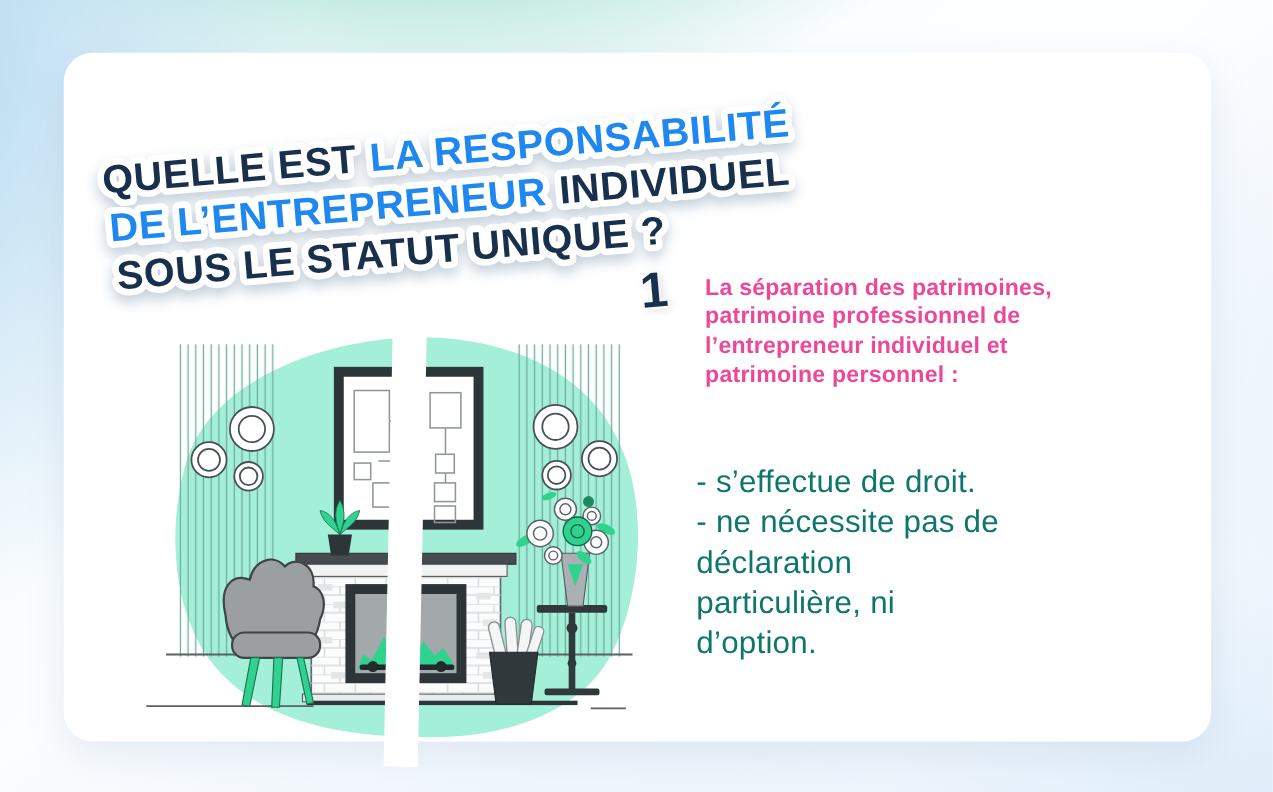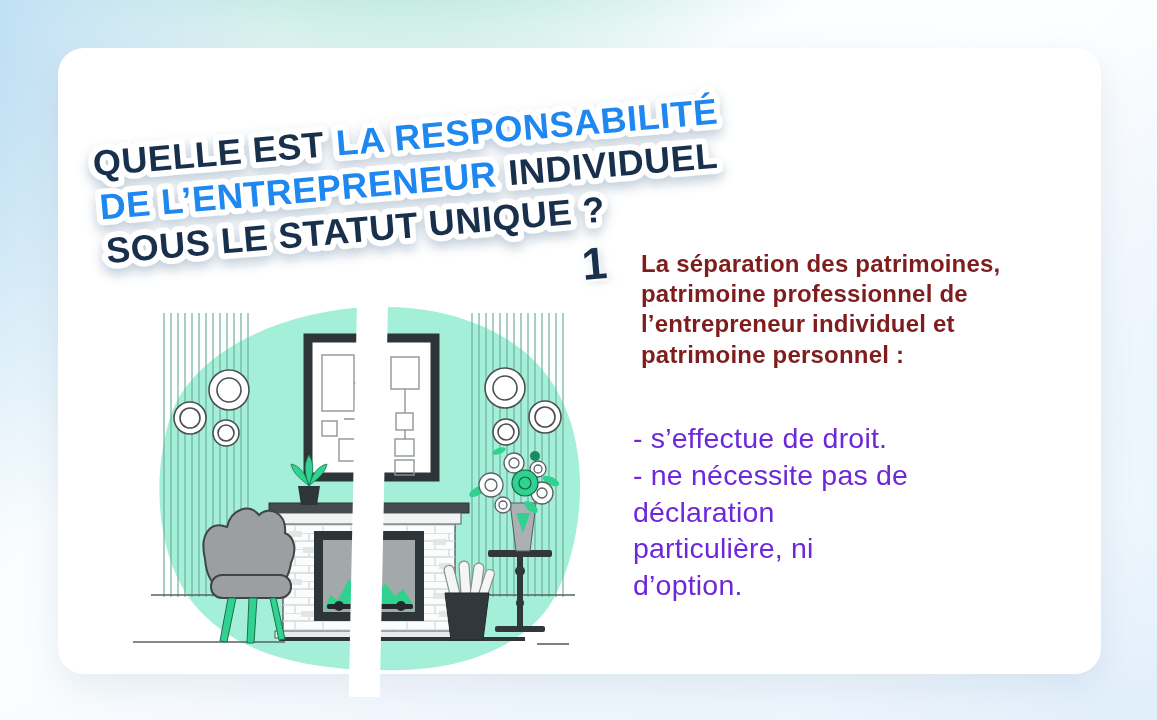--- a/index.html
+++ b/index.html
@@ -29,26 +29,26 @@
   .fill-navy{fill:#18304C}
   .fill-blue{fill:#1E87F0}
   
   .point-number{
     position:absolute;left:524px;top:190px;
     font-size:45px;font-weight:700;color:#18304C;transform:rotate(-5deg);
     text-shadow:0 0 6px #fff,0 2px 2px #fff,2px 2px 8px rgba(150,170,190,.55);
   }
   .point-heading{
     position:absolute;left:583px;top:201px;width:440px;
-    font-size:24px;line-height:1.26;font-weight:700;color:#7f1d1d;
+    font-size:21px;line-height:1.26;font-weight:700;color:#ec4899;
     white-space:pre-line;letter-spacing:.2px;
   }
   .point-body{
     position:absolute;left:575px;top:372px;width:430px;
-    font-size:28.5px;line-height:1.29;font-weight:400;color:#6d28d9;
+    font-size:28.5px;line-height:1.29;font-weight:400;color:#0f766e;
     white-space:pre-line;letter-spacing:.2px;
   }
   .illus{position:absolute;left:75px;top:245px;width:470px;height:400px;overflow:visible;}
 </style>
 </head>
 <body>
 
 <div class="stage">
   <div class="card">
 

